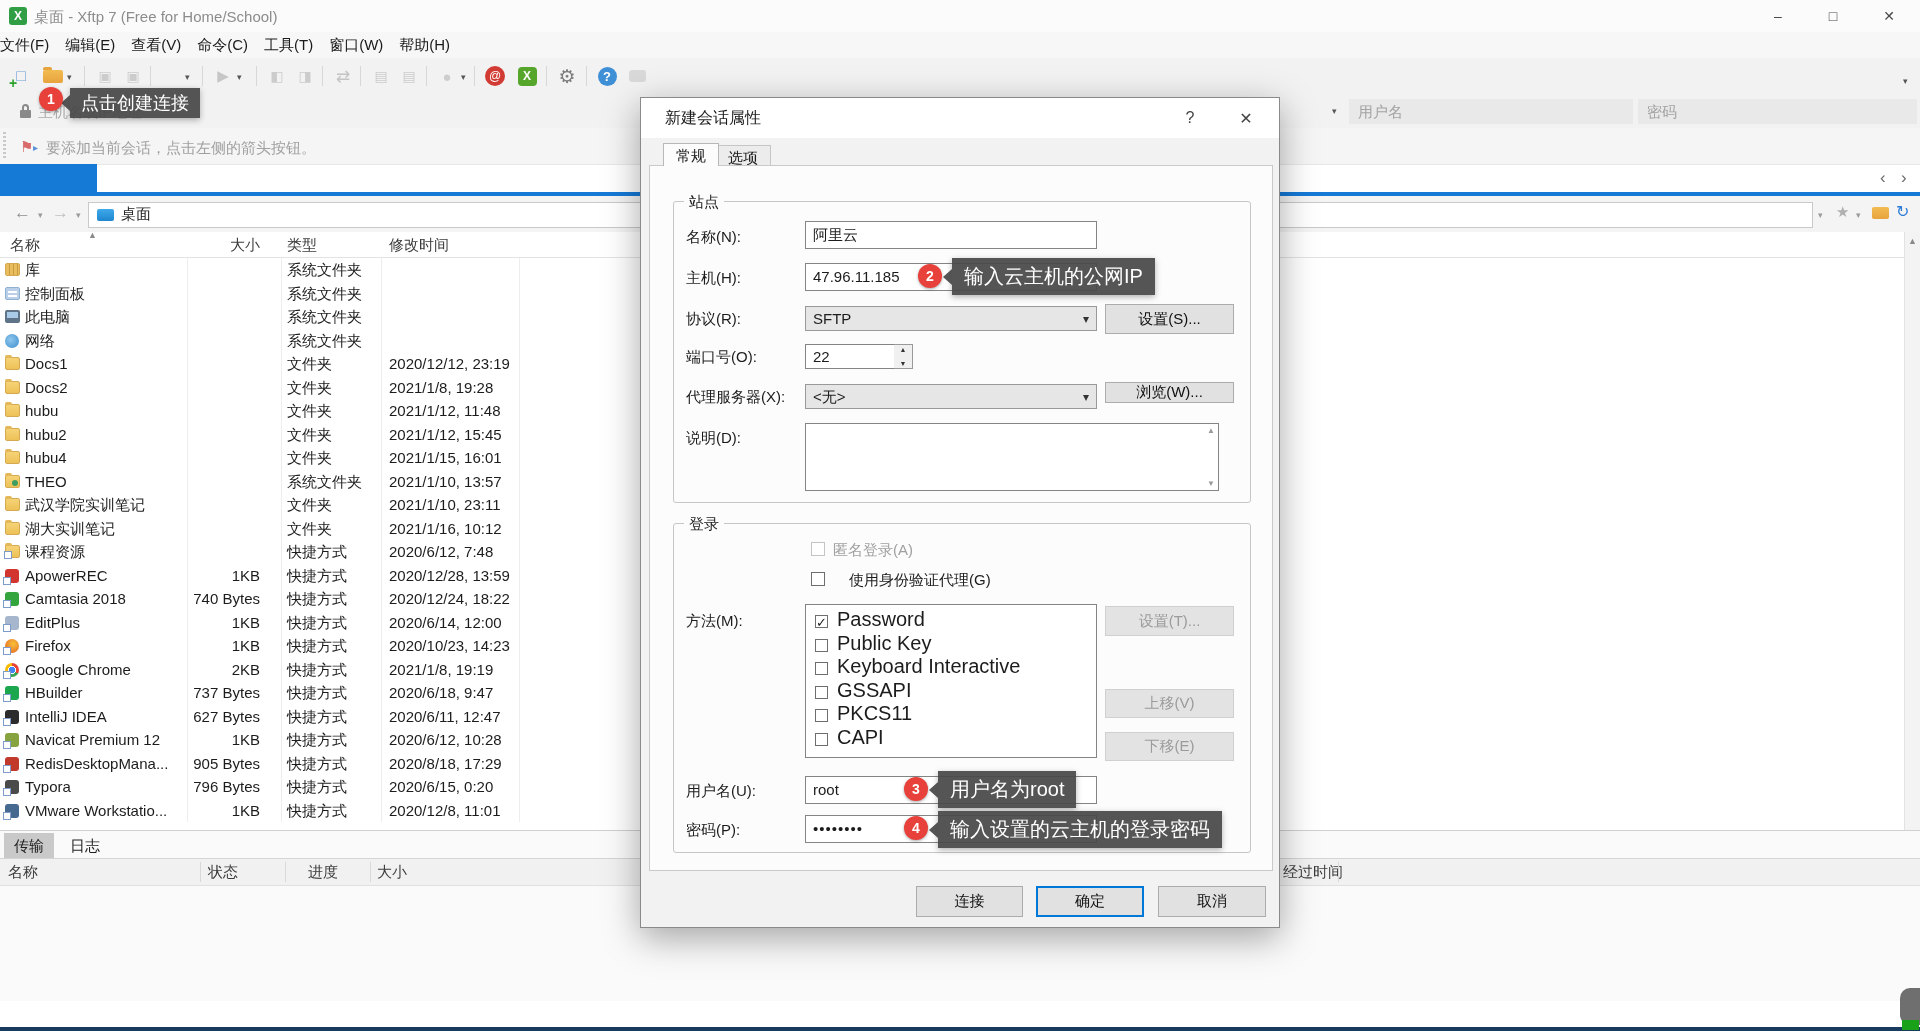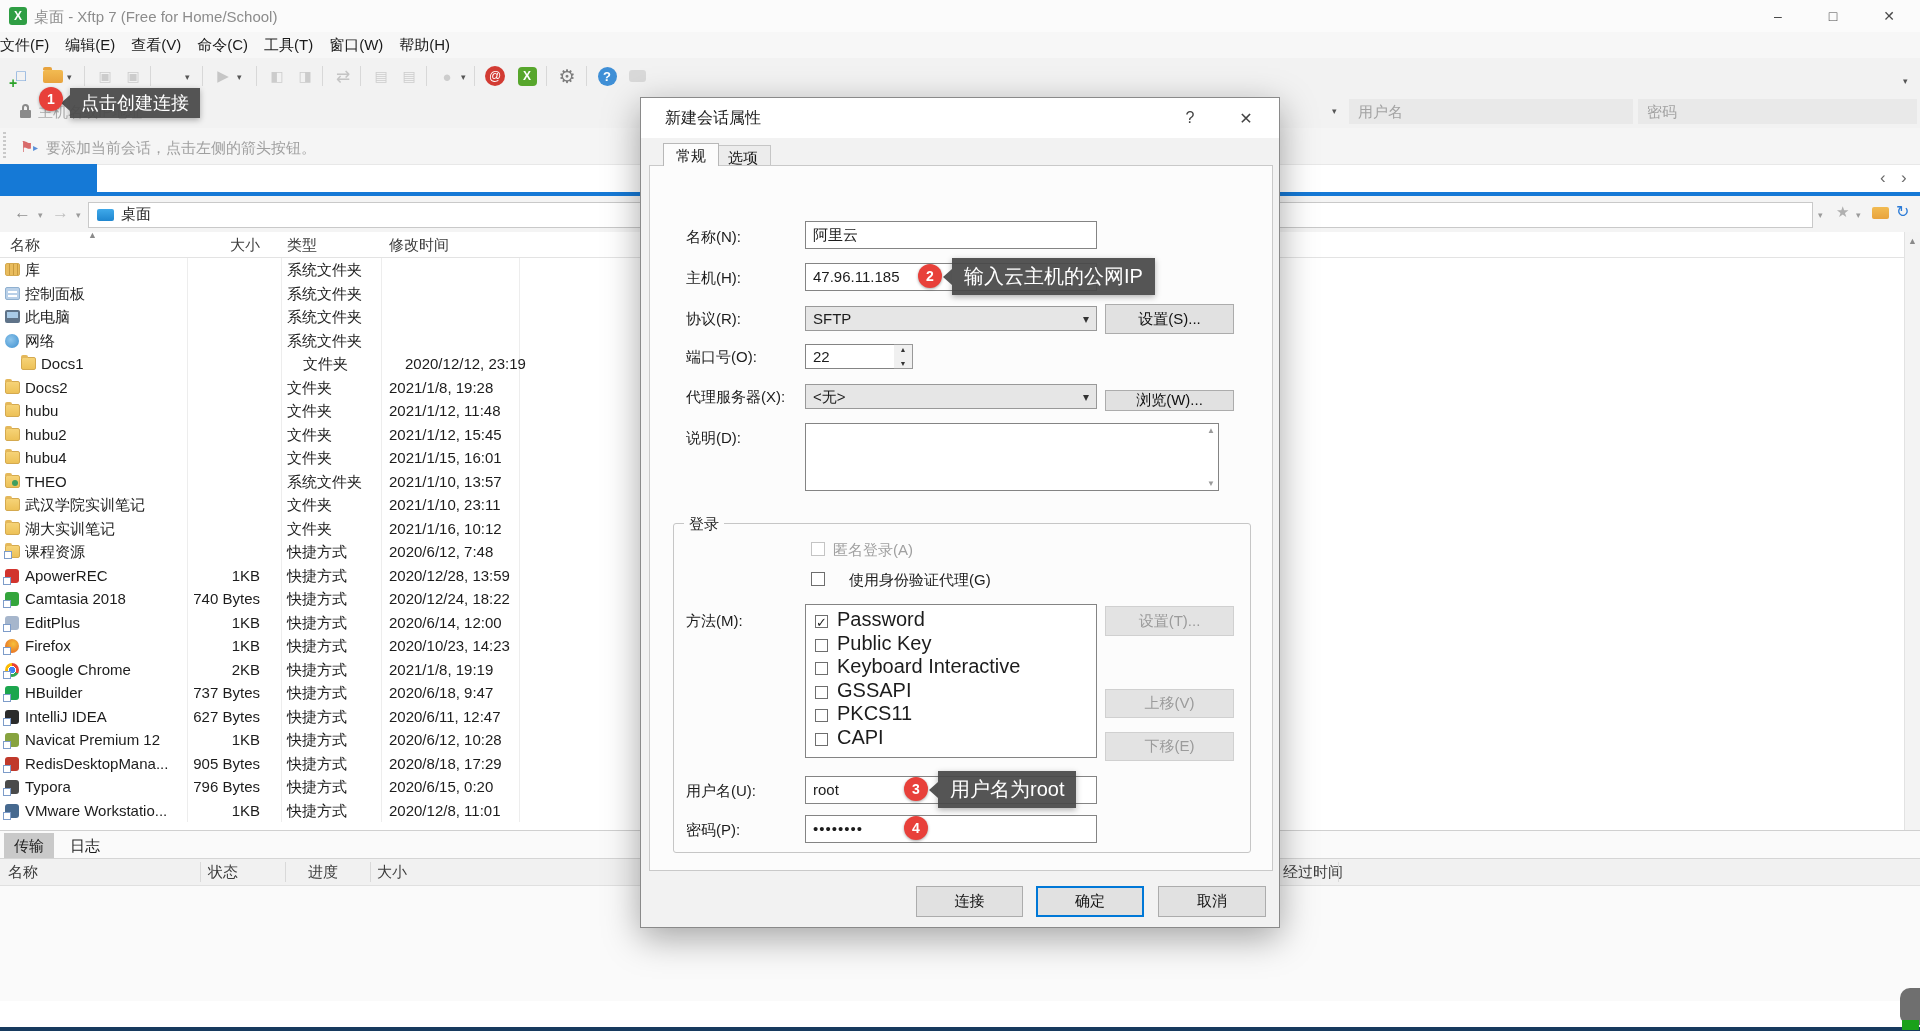--- a/index.html
+++ b/index.html
@@ -299,21 +299,21 @@
           <span class="ftype">系统文件夹</span>
           <span class="fdate"></span>
         </div>
         <div class="frow" style="top: 96.5px;">
           <span class="ficon network-icon"></span>
           <span class="fname">网络</span>
           <span class="fsize"></span>
           <span class="ftype">系统文件夹</span>
           <span class="fdate"></span>
         </div>
-        <div class="frow" style="top: 120px; margin-left: 16px;">
+        <div class="frow" style="top: 120px;">
           <span class="ficon folder-icon"></span>
           <span class="fname">Docs1</span>
           <span class="fsize"></span>
           <span class="ftype">文件夹</span>
           <span class="fdate">2020/12/12, 23:19</span>
         </div>
         <div class="frow" style="top: 143.5px;">
           <span class="ficon folder-icon"></span>
           <span class="fname">Docs2</span>
           <span class="fsize"></span>
@@ -475,36 +475,39 @@
   <div class="dialog">
     <div class="dtitlebar">
       <span class="dtitle">新建会话属性</span>
       <span class="dsysbtn" style="left:534px">?</span>
       <span class="dsysbtn" style="left:590px">✕</span>
     </div>
     <span class="dtab active" style="left:22px">常规</span>
     <span class="dtab inactive" style="left:74px">选项</span>
     <div class="dpage"></div>
 
+    <div class="dgroup" style="left:32px;top:103px;width:576px;height:300px">
+      <span class="dgrouplbl">站点</span>
+    </div>
     <span class="dlabel" style="top:130px">名称(N):</span>
     <div class="din" style="top:123px">阿里云</div>
     <span class="dlabel" style="top:171px">主机(H):</span>
     <div class="din" style="top:165px">47.96.11.185</div>
     <span class="dlabel" style="top:212px">协议(R):</span>
     <div class="dcombo" style="top:208px">SFTP</div>
     <div class="dbtn" style="left:464px;top:206px;width:129px;height:30px">设置(S)...</div>
     <span class="dlabel" style="top:250px">端口号(O):</span>
     <div class="din" style="top:246px;width:90px;height:25px;line-height:23px">22</div>
     <div class="spinner">
         <span style="top:1px">▲</span>
         <span style="bottom:1px">▼</span>
       </div>
     <span class="dlabel" style="top:290px">代理服务器(X):</span>
     <div class="dcombo" style="top:286px">&lt;无&gt;</div>
-    <div class="dbtn" style="left:464px;top:292px;width:129px;height:21px">浏览(W)...</div>
+    <div class="dbtn" style="left:464px;top:284px;width:129px;height:21px">浏览(W)...</div>
     <span class="dlabel" style="top:331px">说明(D):</span>
     <div class="dtextarea">
       <span class="taarrow" style="top:2px">▲</span>
       <span class="taarrow" style="bottom:2px">▼</span>
     </div>
 
     <div class="dgroup" style="left:32px;top:425px;width:576px;height:328px">
       <span class="dgrouplbl">登录</span>
     </div>
     <span class="cbx disabled" style="left:170px;top:444px"></span>
@@ -533,14 +536,15 @@
     <div class="dbtn" style="left:517px;top:788px;width:108px;height:31px">取消</div>
   </div>
 
   <span class="anum" style="left:39px;top:87px">1</span>
   <span class="callout small" style="left:70px;top:88px">点击创建连接</span>
   <span class="anum" style="left:918px;top:264px">2</span>
   <span class="callout" style="left:952px;top:258px">输入云主机的公网IP</span>
   <span class="anum" style="left:904px;top:777px">3</span>
   <span class="callout" style="left:938px;top:771px">用户名为root</span>
   <span class="anum" style="left:904px;top:816px">4</span>
+  <span class="callout" style="left:938px;top:811px">输入设置的云主机的登录密码</span>
 
 </div>
 
 </body></html>

